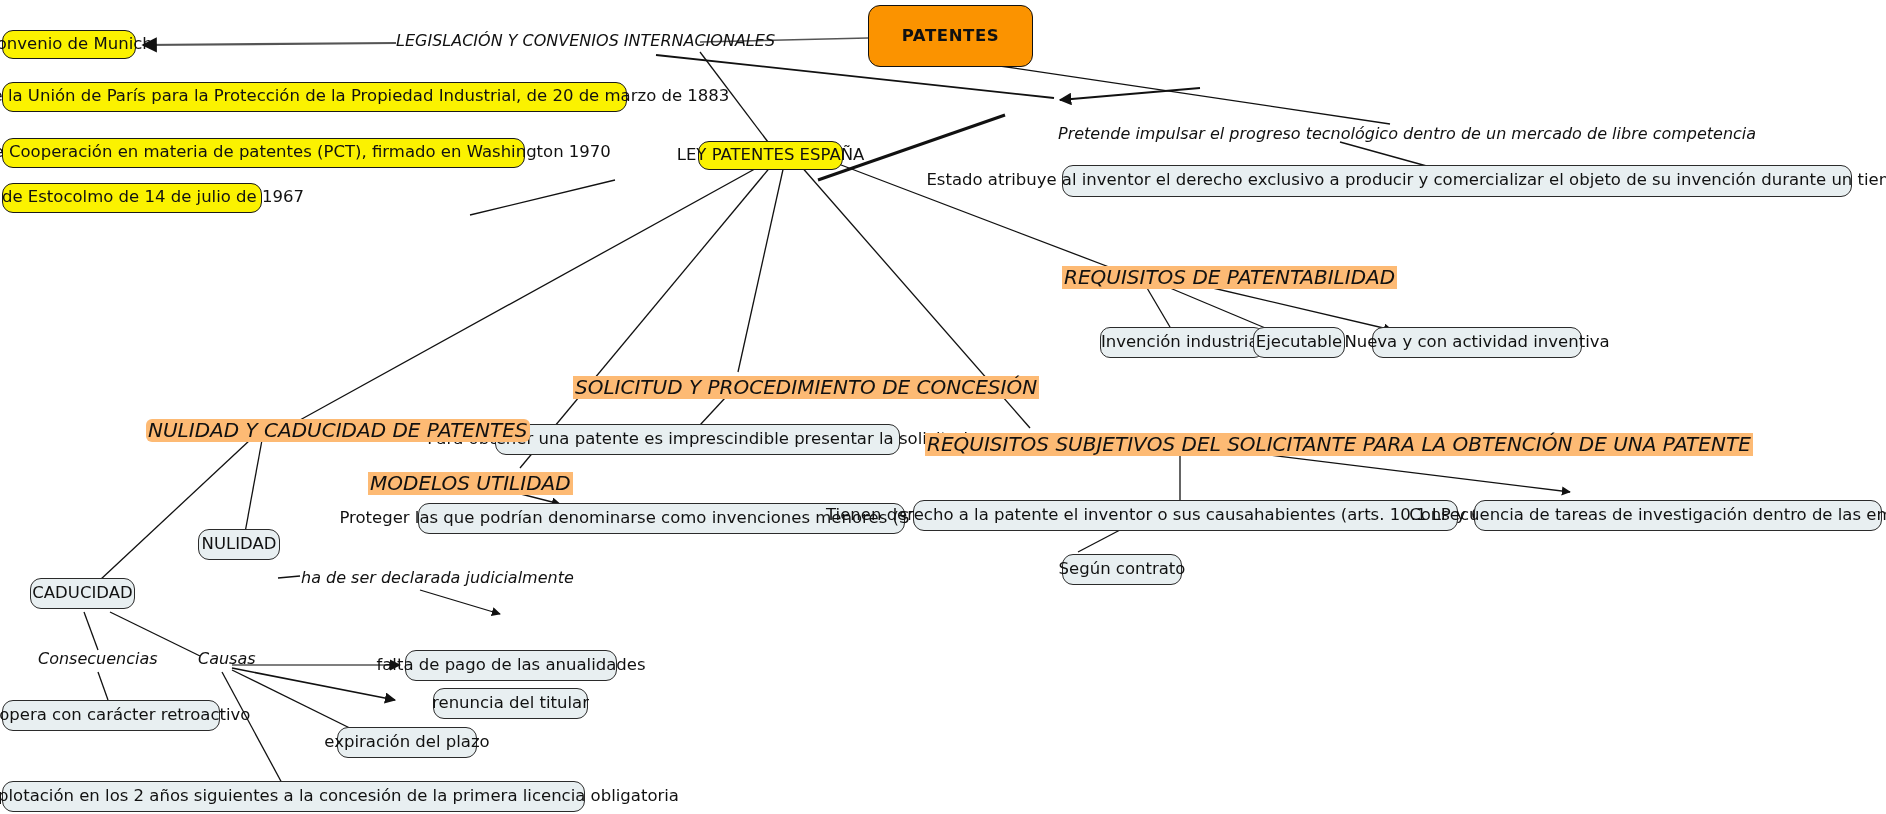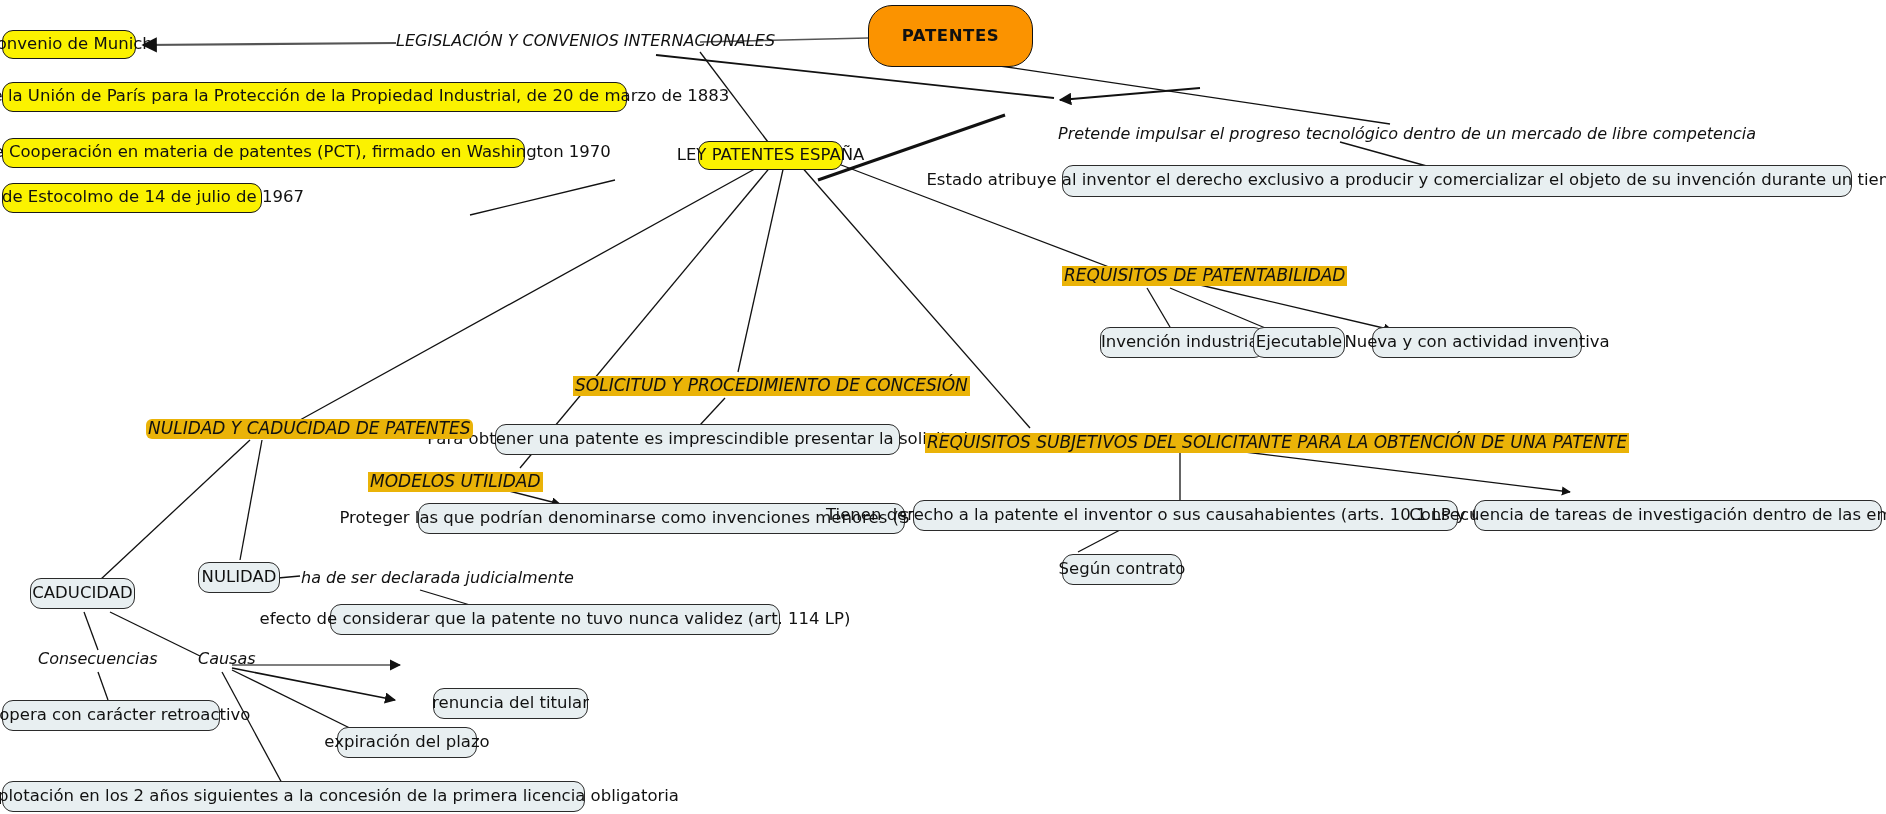--- a/index.html
+++ b/index.html
@@ -52,41 +52,41 @@
     border: 1.6px solid #1a1a1a;
     border-radius: 11px;
     color: #111111;
     font-size: 16.5px;
     padding: 6px 11px 7px 11px;
   }
   
   .root {
     background: #fb9300;
     border: 1.8px solid #111111;
-    border-radius: 24px;
+    border-radius: 12px;
     color: #111111;
     font-size: 16.5px;
     font-weight: bold;
     letter-spacing: 0.6px;
   }
   
   .plain {
     color: #111111;
     font-size: 16px;
     font-style: italic;
     background: transparent;
     border: none;
     padding: 0;
   }
   
   .green {
     color: #111111;
-    font-size: 17px;
+    font-size: 20px;
     font-style: italic;
-    background: #eab308;
+    background: #fdba74;
     border: none;
     padding: 1px 2px 2px 2px;
   }
 </style>
 </head>
 <body>
 
 <div id="map">
 
   <svg id="edges" viewBox="0 0 1886 814" xmlns="http://www.w3.org/2000/svg">
@@ -233,44 +233,44 @@
   </div>
 
   <div class="node green" style="left:146px; top:419px;border-radius:6px;">
     <span>NULIDAD Y CADUCIDAD DE PATENTES</span>
   </div>
 
   <div class="node box" style="left:30px; top:578px; width:105px; height:31px;">
     <span>CADUCIDAD</span>
   </div>
 
-  <div class="node box" style="left:198px; top:562px; width:82px; height:31px;">
+  <div class="node box" style="left:198px; top:529px; width:82px; height:31px;">
     <span>NULIDAD</span>
   </div>
 
   <div class="node plain" style="left:301px; top:570px;">
     <span>ha de ser declarada judicialmente</span>
   </div>
 
-  <div class="node box" style="left:330px; top:604px; width:450px; height:31px;">
-    <span>efecto de considerar que la patente no tuvo nunca validez (art. 114 LP)</span>
-  </div>
 
   <div class="node plain" style="left:38px; top:651px;">
     <span>Consecuencias</span>
   </div>
 
   <div class="node plain" style="left:198px; top:651px;">
     <span>Causas</span>
   </div>
 
   <div class="node box" style="left:2px; top:700px; width:218px; height:31px;">
     <span>No opera con carácter retroactivo</span>
   </div>
 
+  <div class="node box" style="left:405px; top:650px; width:212px; height:31px;">
+    <span>falta de pago de las anualidades</span>
+  </div>
 
   <div class="node box" style="left:405px; top:688px; width:155px; height:31px;margin-left:28px;">
     <span>renuncia del titular</span>
   </div>
 
   <div class="node box" style="left:337px; top:727px; width:140px; height:31px;">
     <span>expiración del plazo</span>
   </div>
 
   <div class="node box" style="left:2px; top:781px; width:583px; height:31px;">

